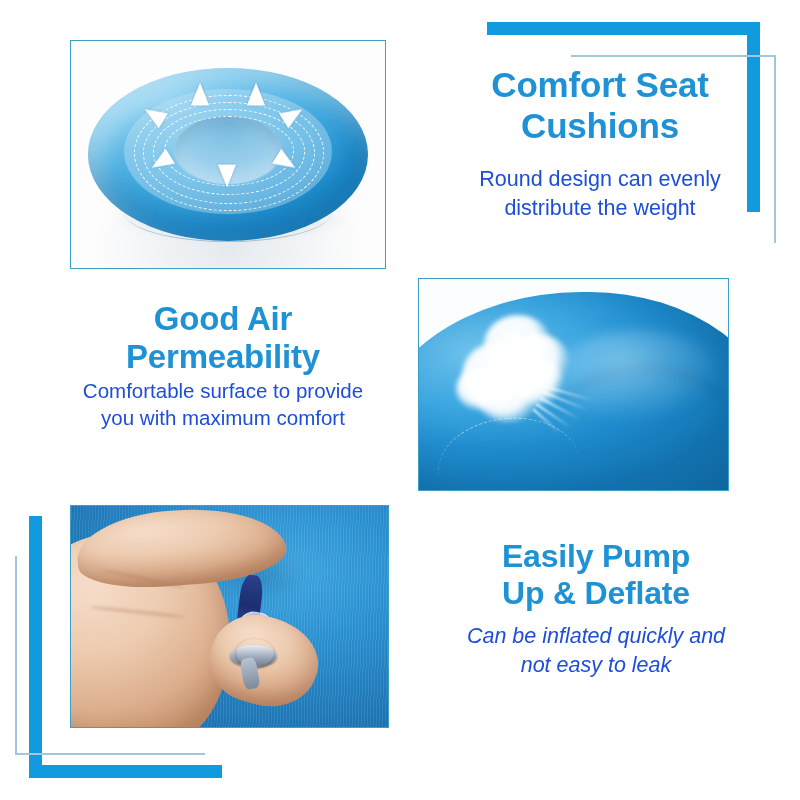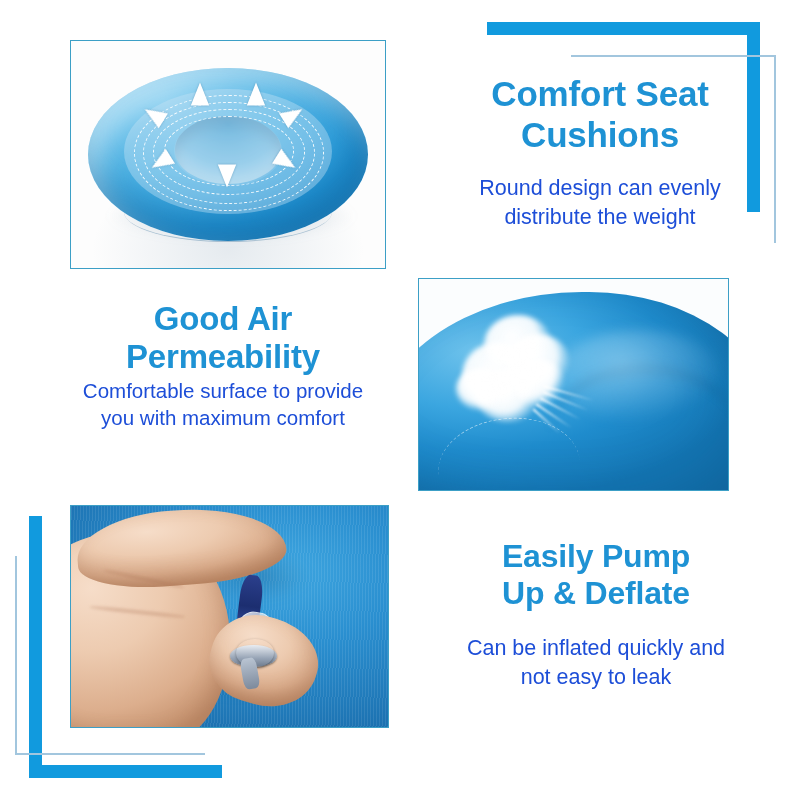--- a/index.html
+++ b/index.html
@@ -66,31 +66,31 @@
     white-space: pre-line;
     letter-spacing: -0.2px;
   }
   .subtext {
     color: #1d4ed8;
     line-height: 1.32;
     margin: 0;
     white-space: pre-line;
   }
 
-  #text-comfort   { left: 404px; top: 74px;  width: 392px; }
+  #text-comfort   { left: 404px; top: 65px;  width: 392px; }
   #text-comfort .headline { font-size: 35px; }
   #text-comfort .subtext  { font-size: 21.5px; margin-top: 19px; }
 
   #text-air       { left: 28px;  top: 300px; width: 390px; }
   #text-air .headline { font-size: 33px; }
   #text-air .subtext  { font-size: 20.5px; }
 
   #text-pump      { left: 400px; top: 538px; width: 392px; }
   #text-pump .headline { font-size: 32px; }
-  #text-pump .subtext  { font-size: 21.5px; margin-top: 22px; }
+  #text-pump .subtext  { font-size: 21.5px; margin-top: 10px; font-style: italic; }
 
   
 
   
   .donut-bg {
     position: absolute; inset: 0;
     background:
       radial-gradient(ellipse 62% 52% at 50% 92%, rgba(120,150,175,0.18), rgba(255,255,255,0) 70%),
       #fdfdfd;
   }

